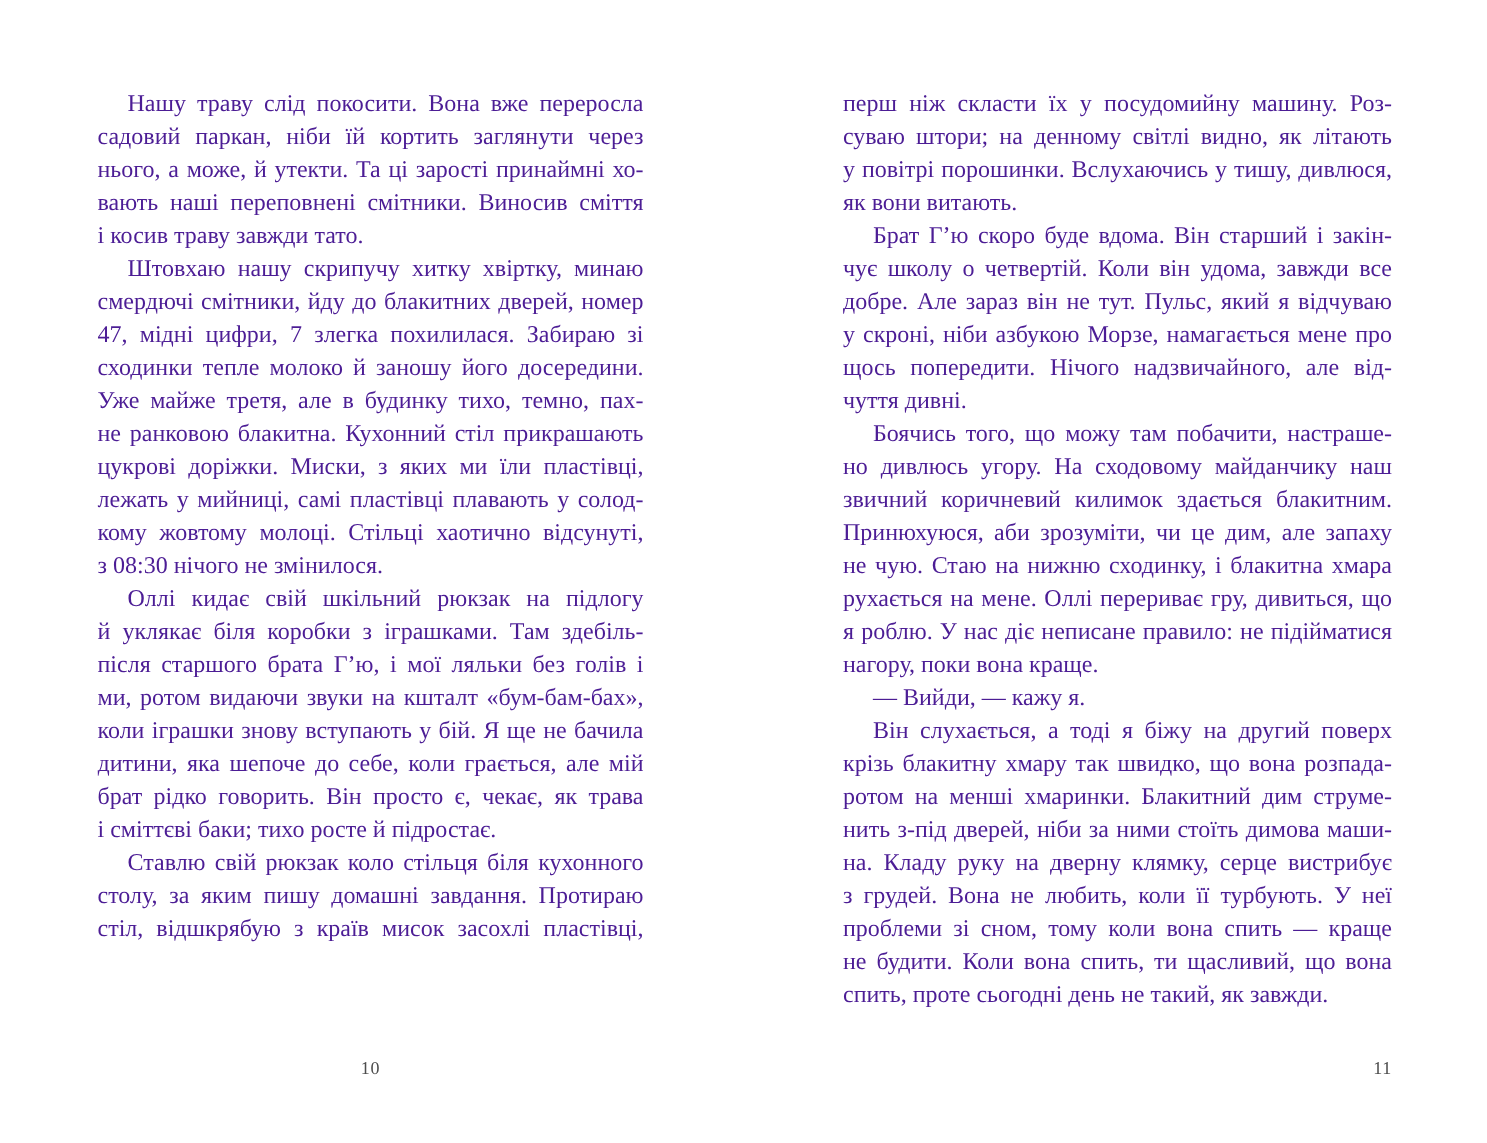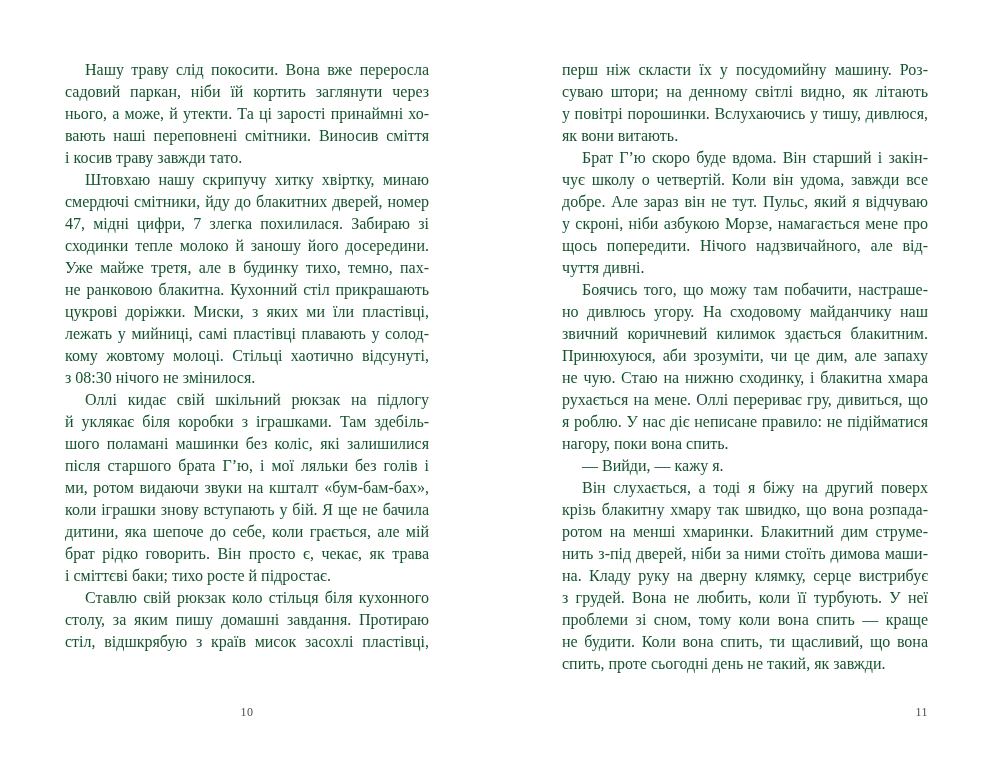--- a/index.html
+++ b/index.html
@@ -7,21 +7,21 @@
     position: relative;
     width: 991px;
     height: 762px;
     background: #ffffff;
     font-family: "Liberation Serif", "DejaVu Serif", serif;
     overflow: hidden;
   }
   .text-column {
     position: absolute;
     top: 59px;
-    color: #14532d;
+    color: #4c1d95;
     font-size: 16px;
     line-height: 22px;
   }
   .col-left  { left: 65px;  width: 364px; }
   .col-right { left: 562px; width: 366px; }
   .line {
     text-align: justify;
     text-align-last: justify;
     height: 22px;
     overflow: hidden;
@@ -56,21 +56,20 @@
       <div class="line">47, мідні цифри, 7 злегка похилилася. Забираю зі</div>
       <div class="line">сходинки тепле молоко й заношу його досередини.</div>
       <div class="line">Уже майже третя, але в будинку тихо, темно, пах-</div>
       <div class="line">не ранковою блакитна. Кухонний стіл прикрашають</div>
       <div class="line">цукрові доріжки. Миски, з яких ми їли пластівці,</div>
       <div class="line">лежать у мийниці, самі пластівці плавають у солод-</div>
       <div class="line">кому жовтому молоці. Стільці хаотично відсунуті,</div>
       <div class="line end">з 08:30 нічого не змінилося.</div>
       <div class="line indent">Оллі кидає свій шкільний рюкзак на підлогу</div>
       <div class="line">й уклякає біля коробки з іграшками. Там здебіль-</div>
-      <div class="line">шого поламані машинки без коліс, які залишилися</div>
       <div class="line">після старшого брата Гʼю, і мої ляльки без голів і кін-</div>
       <div class="line">ми, ротом видаючи звуки на кшталт «бум-бам-бах»,</div>
       <div class="line">коли іграшки знову вступають у бій. Я ще не бачила</div>
       <div class="line">дитини, яка шепоче до себе, коли грається, але мій</div>
       <div class="line">брат рідко говорить. Він просто є, чекає, як трава</div>
       <div class="line end">і сміттєві баки; тихо росте й підростає.</div>
       <div class="line indent">Ставлю свій рюкзак коло стільця біля кухонного</div>
       <div class="line">столу, за яким пишу домашні завдання. Протираю</div>
       <div class="line">стіл, відшкрябую з країв мисок засохлі пластівці,</div>
     </div>
@@ -85,21 +84,21 @@
       <div class="line">у скроні, ніби азбукою Морзе, намагається мене про</div>
       <div class="line">щось попередити. Нічого надзвичайного, але від-</div>
       <div class="line end">чуття дивні.</div>
       <div class="line indent">Боячись того, що можу там побачити, настраше-</div>
       <div class="line">но дивлюсь угору. На сходовому майданчику наш</div>
       <div class="line">звичний коричневий килимок здається блакитним.</div>
       <div class="line">Принюхуюся, аби зрозуміти, чи це дим, але запаху</div>
       <div class="line">не чую. Стаю на нижню сходинку, і блакитна хмара</div>
       <div class="line">рухається на мене. Оллі перериває гру, дивиться, що</div>
       <div class="line">я роблю. У нас діє неписане правило: не підійматися</div>
-      <div class="line end">нагору, поки вона спить.</div>
+      <div class="line end">нагору, поки вона краще.</div>
       <div class="line indent end">— Вийди, — кажу я.</div>
       <div class="line indent">Він слухається, а тоді я біжу на другий поверх</div>
       <div class="line">крізь блакитну хмару так швидко, що вона розпада-</div>
       <div class="line">ротом на менші хмаринки. Блакитний дим струме-</div>
       <div class="line">нить з-під дверей, ніби за ними стоїть димова маши-</div>
       <div class="line">на. Кладу руку на дверну клямку, серце вистрибує</div>
       <div class="line">з грудей. Вона не любить, коли її турбують. У неї</div>
       <div class="line">проблеми зі сном, тому коли вона спить — краще</div>
       <div class="line">не будити. Коли вона спить, ти щасливий, що вона</div>
       <div class="line end">спить, проте сьогодні день не такий, як завжди.</div>

